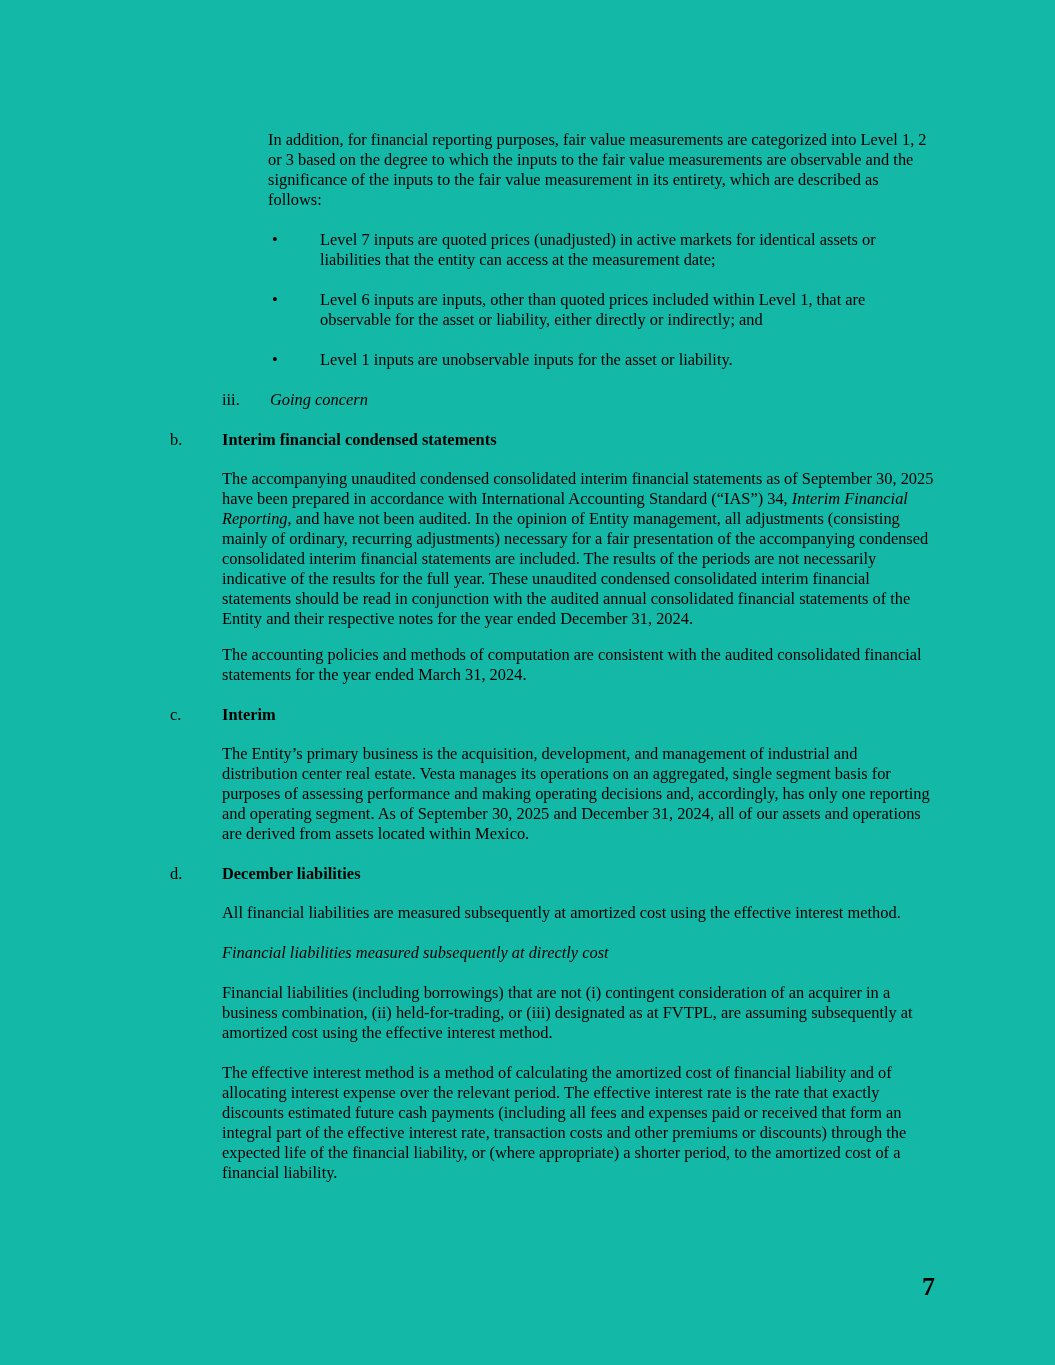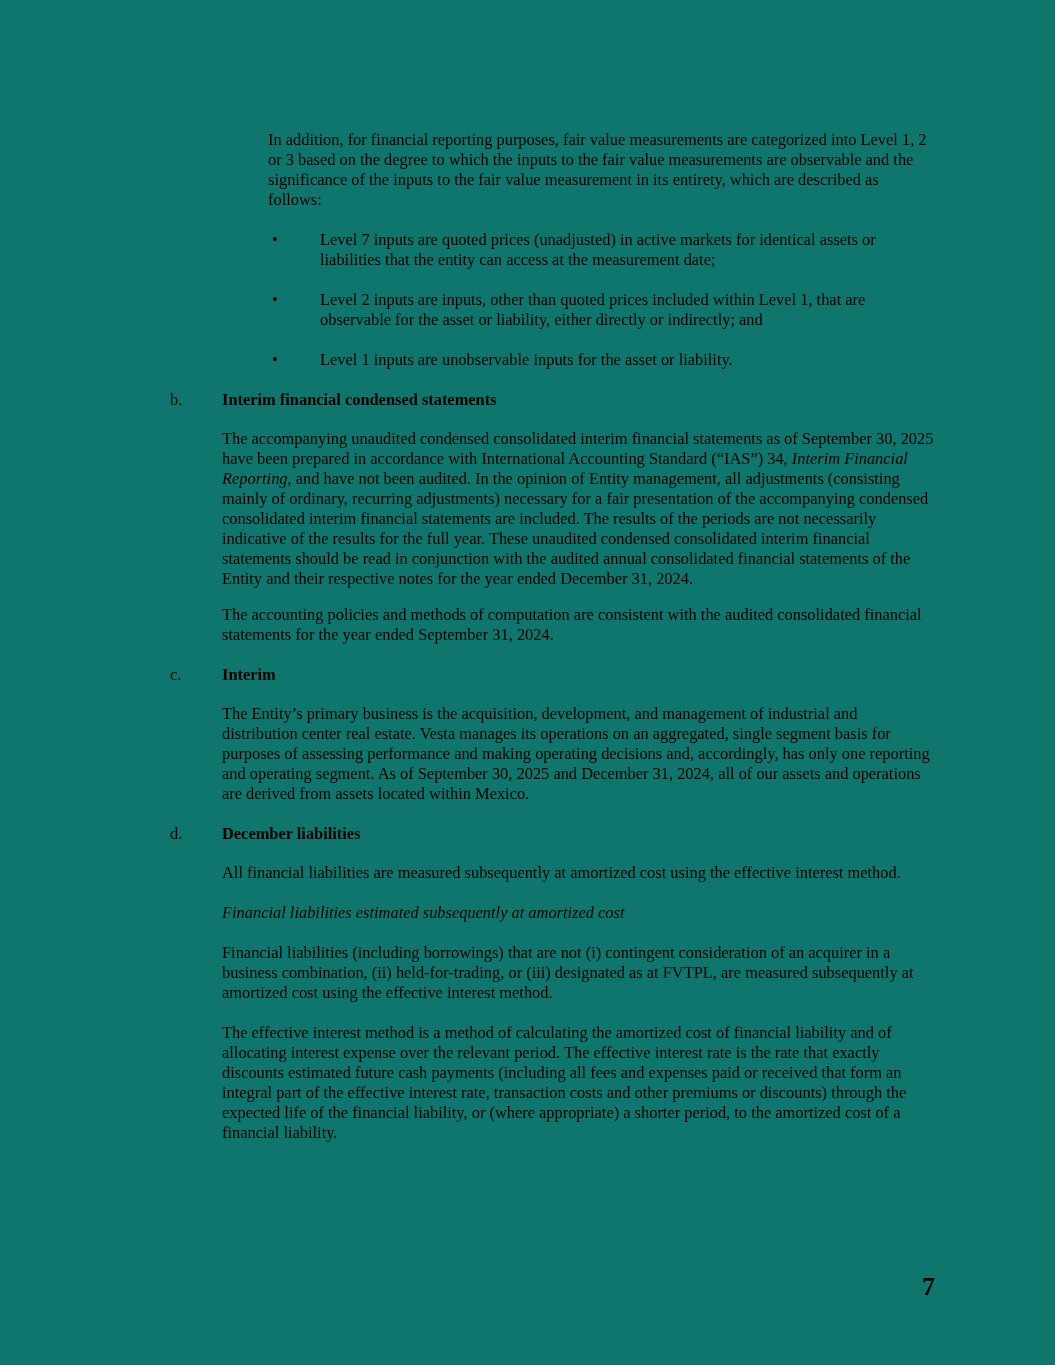--- a/index.html
+++ b/index.html
@@ -1,20 +1,20 @@
 <!DOCTYPE html>
 <html><head>
 <meta charset="utf-8">
 <style>
   html, body { margin: 0; padding: 0; background: #ffffff; }
   .page {
     position: relative;
     width: 1055px;
     height: 1365px;
-    background: #0f766e;
+    background: #14b8a6;
     color: #000000;
     font-family: "Liberation Serif", "DejaVu Serif", serif;
     font-size: 16.4px;
     line-height: 20px;
     overflow: hidden;
   }
   .content { padding-top: 130px; }
 
   .para { margin: 0 0 20px 0; }
 
@@ -61,54 +61,58 @@
 
     <p class="para indent-a">In addition, for financial reporting purposes, fair value measurements are categorized into Level 1, 2 or 3 based on the degree to which the inputs to the fair value measurements are observable and the significance of the inputs to the fair value measurement in its entirety, which are described as follows:</p>
 
     <div>
       <div class="bullet-row">
         <span class="bullet-marker">•</span>
         <span class="bullet-text">Level 7 inputs are quoted prices (unadjusted) in active markets for identical assets or liabilities that the entity can access at the measurement date;</span>
       </div>
       <div class="bullet-row">
         <span class="bullet-marker">•</span>
-        <span class="bullet-text">Level 2 inputs are inputs, other than quoted prices included within Level 1, that are observable for the asset or liability, either directly or indirectly; and</span>
+        <span class="bullet-text">Level 6 inputs are inputs, other than quoted prices included within Level 1, that are observable for the asset or liability, either directly or indirectly; and</span>
       </div>
       <div class="bullet-row">
         <span class="bullet-marker">•</span>
         <span class="bullet-text">Level 1 inputs are unobservable inputs for the asset or liability.</span>
       </div>
     </div>
 
+    <div class="sub-row">
+      <span class="sub-label">iii.</span>
+      <span class="sub-title">Going concern</span>
+    </div>
 
 
     <div class="letter-row">
       <span class="letter-label">b.</span>
       <span class="letter-title">Interim financial condensed statements</span>
     </div>
 
     <p class="para body-b no-gap"><span>The accompanying unaudited condensed consolidated interim financial statements as of September 30, 2025 have been prepared in accordance with International Accounting Standard (“IAS”) 34, </span><span class="inline-italic">Interim Financial Reporting</span><span>, and have not been audited. In the opinion of Entity management, all adjustments (consisting mainly of ordinary, recurring adjustments) necessary for a fair presentation of the accompanying condensed consolidated interim financial statements are included. The results of the periods are not necessarily indicative of the results for the full year. These unaudited condensed consolidated interim financial statements should be read in conjunction with the audited annual consolidated financial statements of the Entity and their respective notes for the year ended December 31, 2024.</span></p>
-    <p class="para body-b">The accounting policies and methods of computation are consistent with the audited consolidated financial statements for the year ended September 31, 2024.</p>
+    <p class="para body-b">The accounting policies and methods of computation are consistent with the audited consolidated financial statements for the year ended March 31, 2024.</p>
 
     <div class="letter-row">
       <span class="letter-label">c.</span>
       <span class="letter-title">Interim</span>
     </div>
 
     <p class="para body-b">The Entity’s primary business is the acquisition, development, and management of industrial and distribution center real estate. Vesta manages its operations on an aggregated, single segment basis for purposes of assessing performance and making operating decisions and, accordingly, has only one reporting and operating segment. As of September 30, 2025 and December 31, 2024, all of our assets and operations are derived from assets located within Mexico.</p>
 
     <div class="letter-row">
       <span class="letter-label">d.</span>
       <span class="letter-title">December liabilities</span>
     </div>
 
     <p class="para body-b">All financial liabilities are measured subsequently at amortized cost using the effective interest method.</p>
 
-    <p class="para body-b italic-subhead">Financial liabilities estimated subsequently at amortized cost</p>
+    <p class="para body-b italic-subhead">Financial liabilities measured subsequently at directly cost</p>
 
-    <p class="para body-b">Financial liabilities (including borrowings) that are not (i) contingent consideration of an acquirer in a business combination, (ii) held-for-trading, or (iii) designated as at FVTPL, are measured subsequently at amortized cost using the effective interest method.</p>
+    <p class="para body-b">Financial liabilities (including borrowings) that are not (i) contingent consideration of an acquirer in a business combination, (ii) held-for-trading, or (iii) designated as at FVTPL, are assuming subsequently at amortized cost using the effective interest method.</p>
 
     <p class="para body-b">The effective interest method is a method of calculating the amortized cost of financial liability and of allocating interest expense over the relevant period. The effective interest rate is the rate that exactly discounts estimated future cash payments (including all fees and expenses paid or received that form an integral part of the effective interest rate, transaction costs and other premiums or discounts) through the expected life of the financial liability, or (where appropriate) a shorter period, to the amortized cost of a financial liability.</p>
 
   </div>
 
   <div class="page-number">7</div>
 </div>
 
 </body></html>

